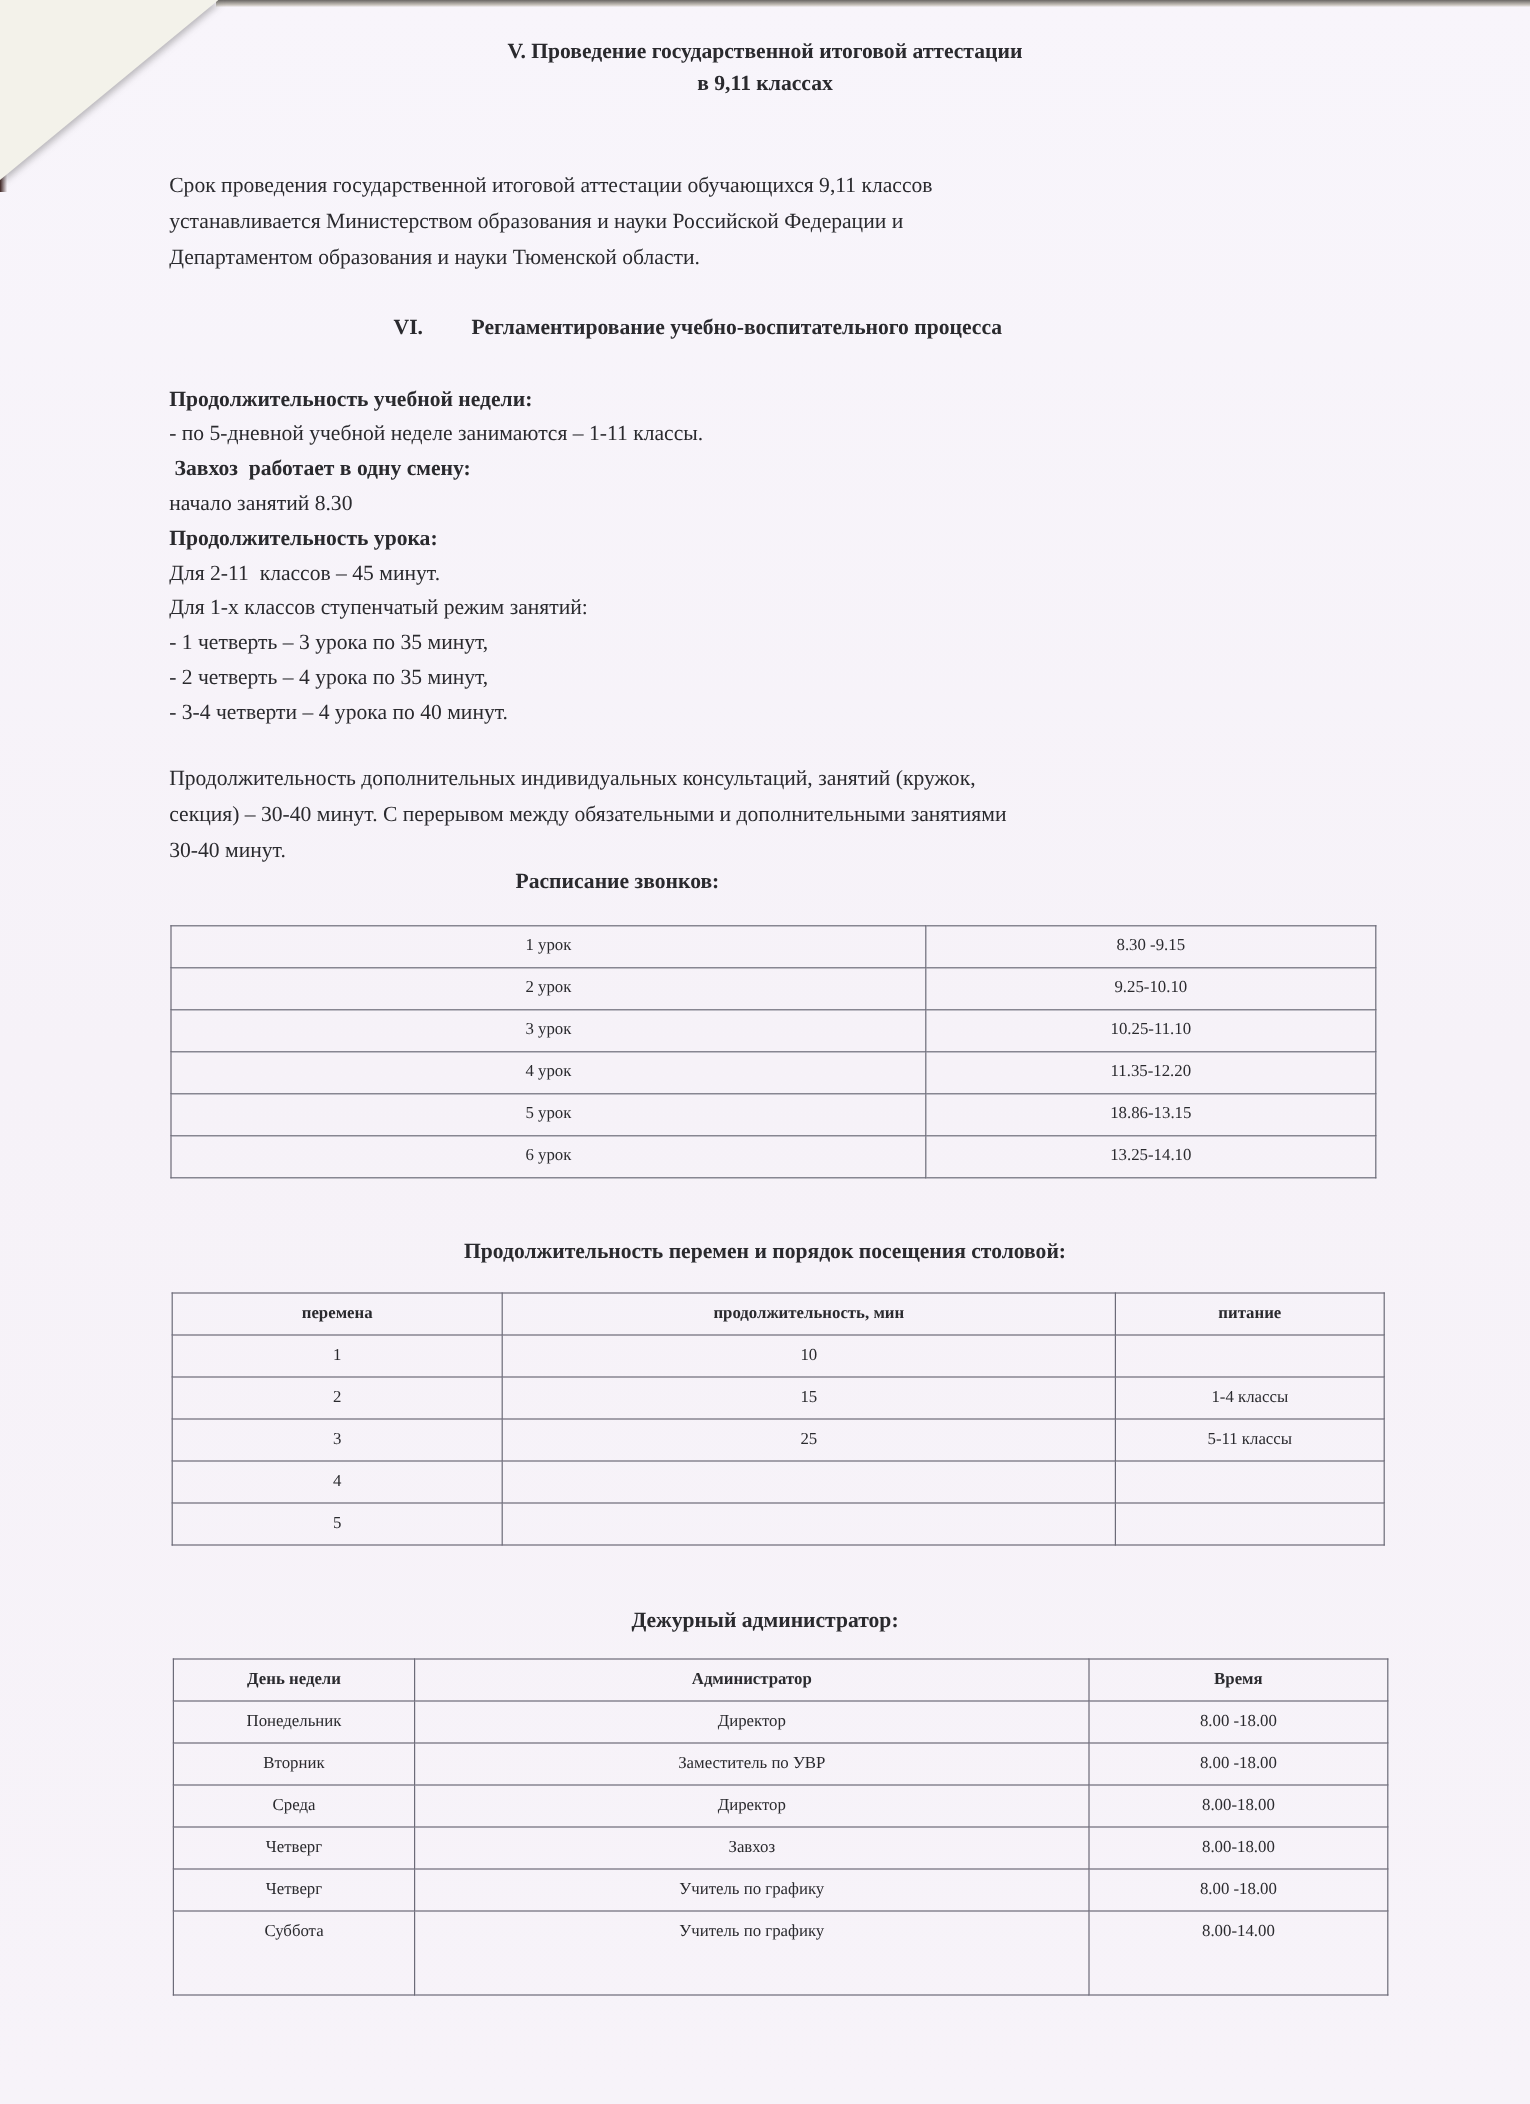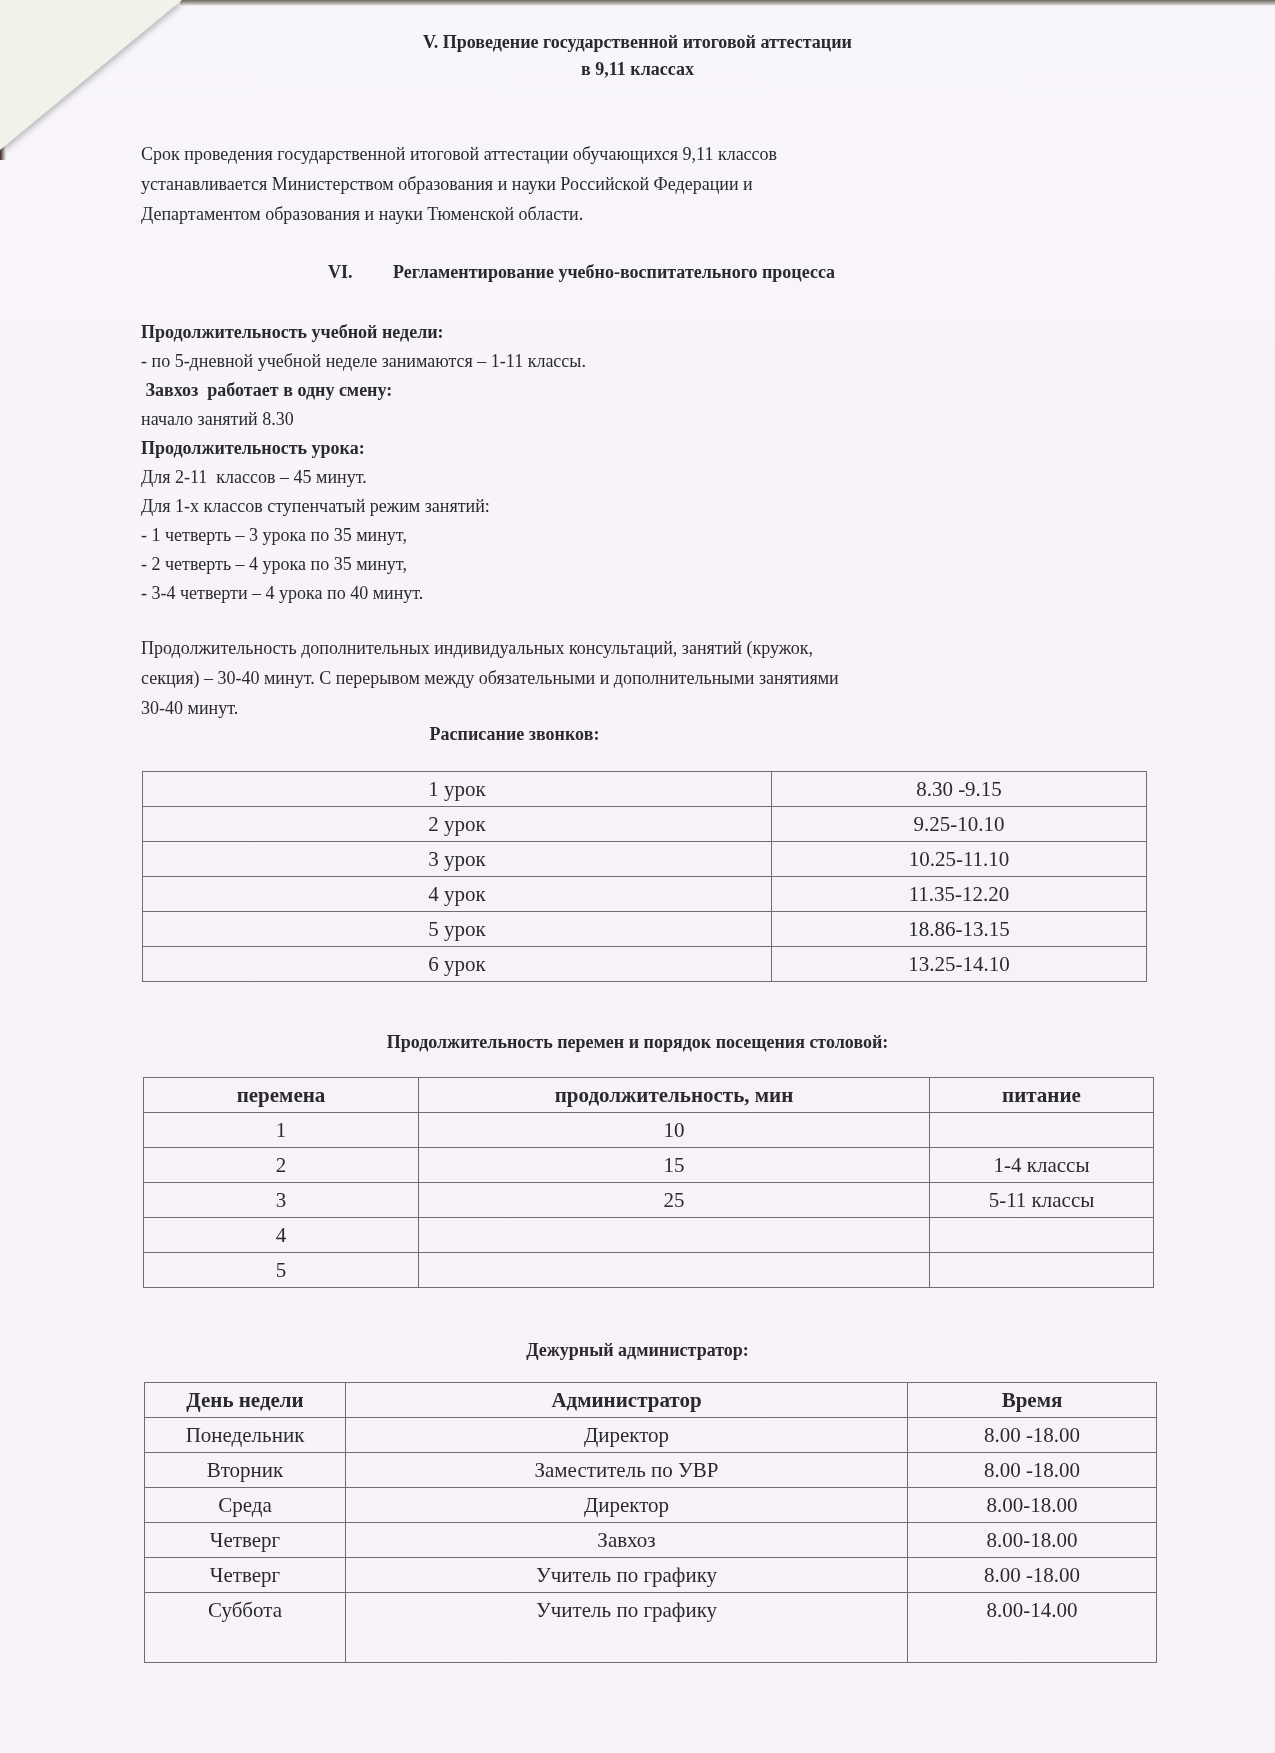--- a/index.html
+++ b/index.html
@@ -33,21 +33,21 @@
   .ghost {
     position: absolute; color: rgba(120,110,150,0.12);
     font-size: 20px; white-space: nowrap; pointer-events: none;
   }
   .t { position: absolute; white-space: nowrap; font-size: 18px; line-height: 24px; }
   .b { font-weight: bold; }
   .center { text-align: center; }
 
   table.doc {
     position: absolute; border-collapse: collapse; table-layout: fixed;
-    font-size: 21px;
+    font-size: 14px;
     padding-left: 30px;
   }
   table.doc td {
     border: 1.4px solid #6c6b78;
     padding: 0; text-align: center; vertical-align: top;
     line-height: 34px; height: 34px; color: #2a2a2e;
   }
   table.doc td.hd { font-weight: bold; }
 </style>
 </head>

